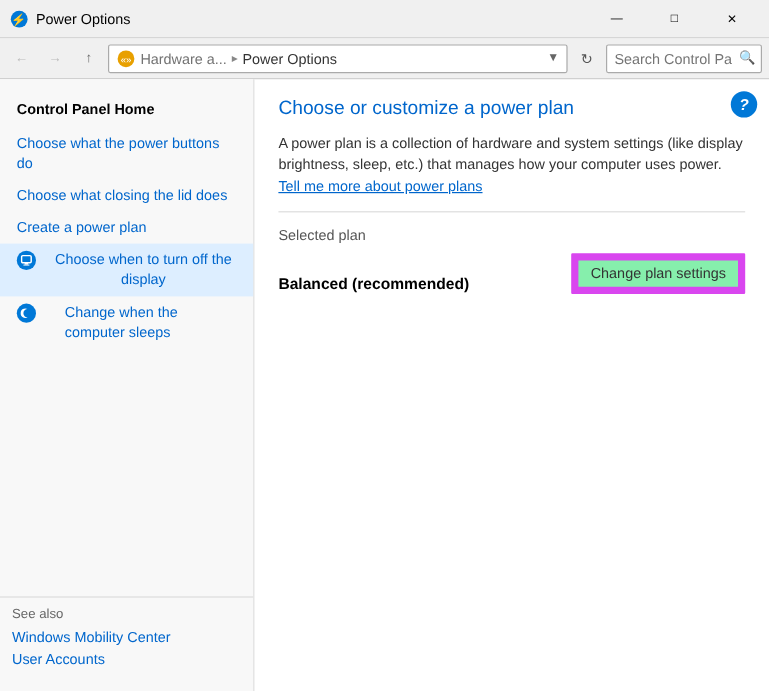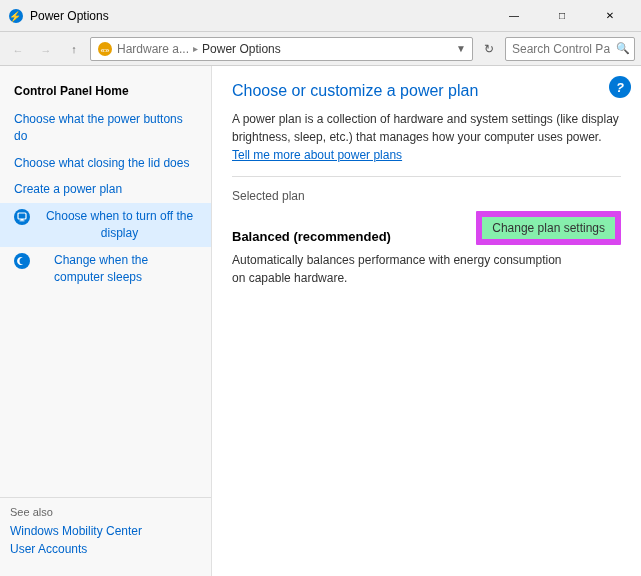--- a/index.html
+++ b/index.html
@@ -383,16 +383,15 @@
 
     <hr class="divider">
 
     <div class="selected-plan-label">Selected plan</div>
 
     <div class="plan-row">
       <span class="plan-name">Balanced (recommended)</span>
       <button class="change-settings-btn">Change plan settings</button>
     </div>
 
-    <p class="plan-desc">Automatically balances performance with energy consumption on capable hardware.</p>
   </div>
 
 </div>
 
 </body></html>

